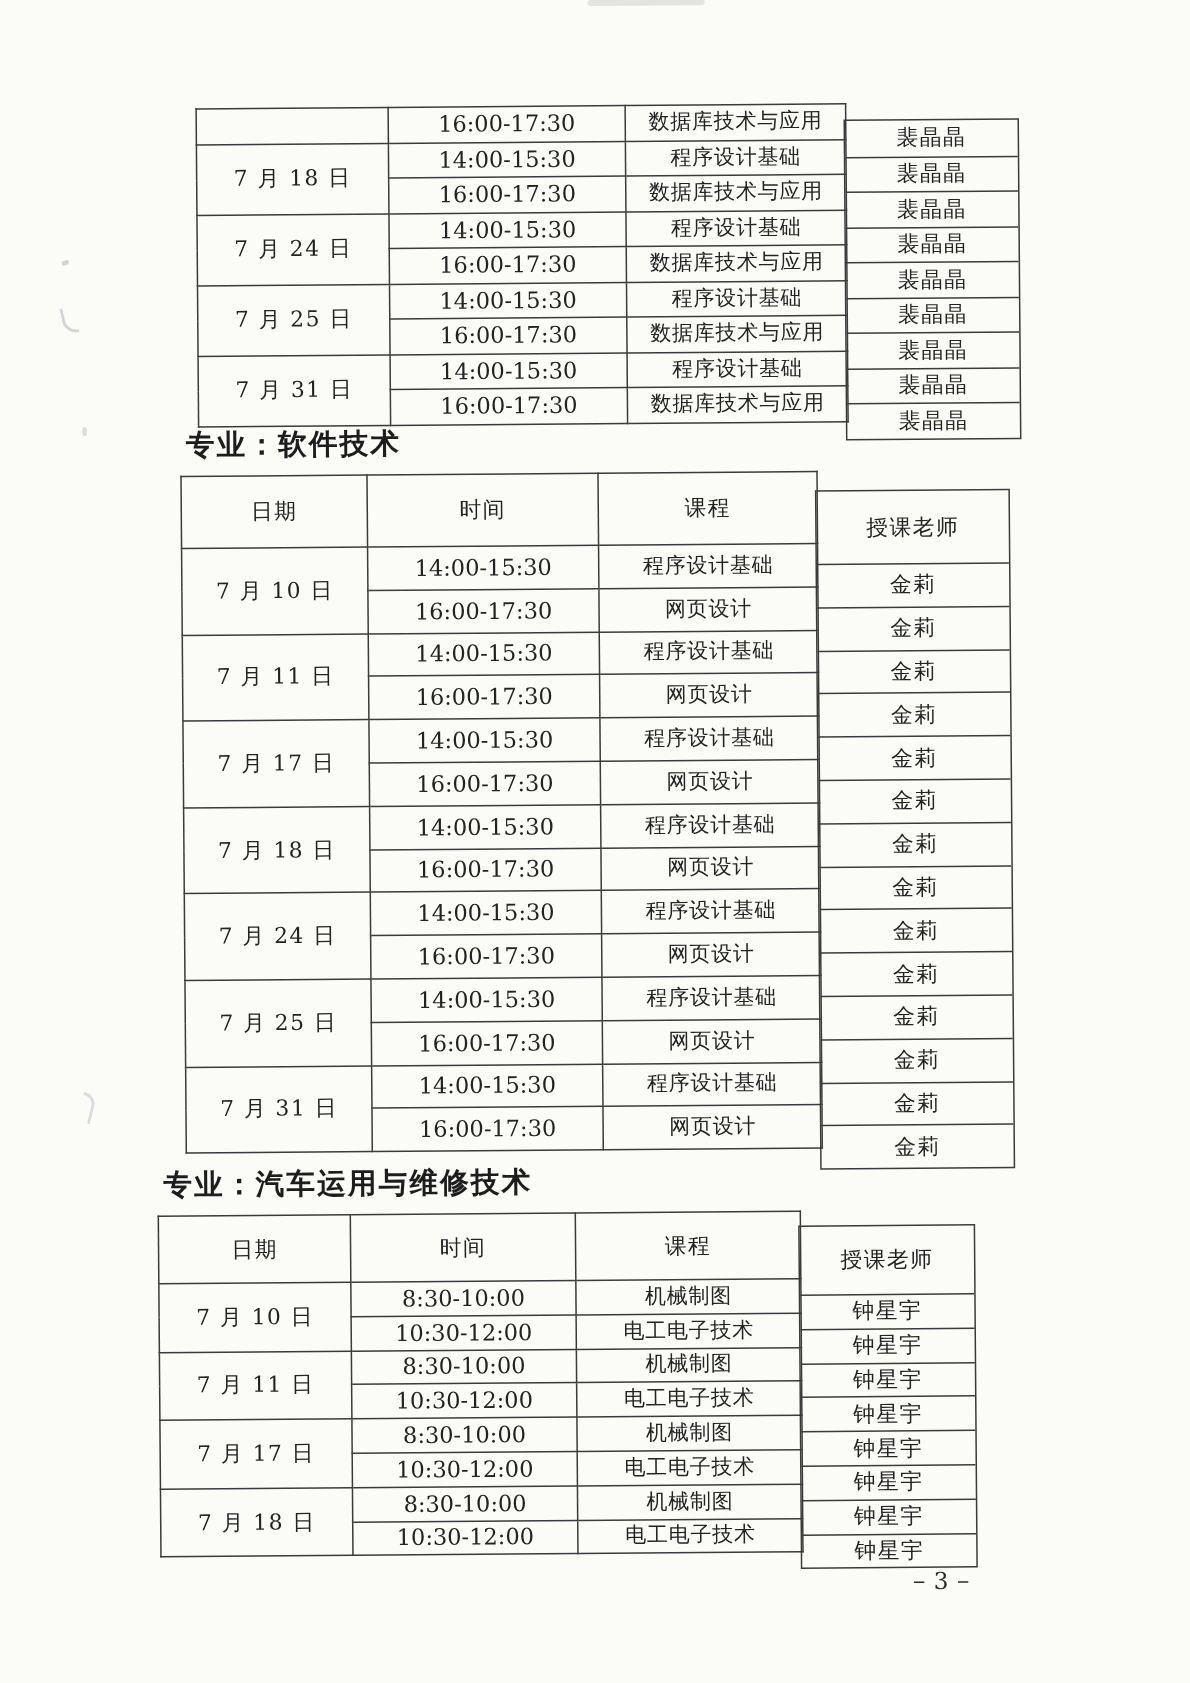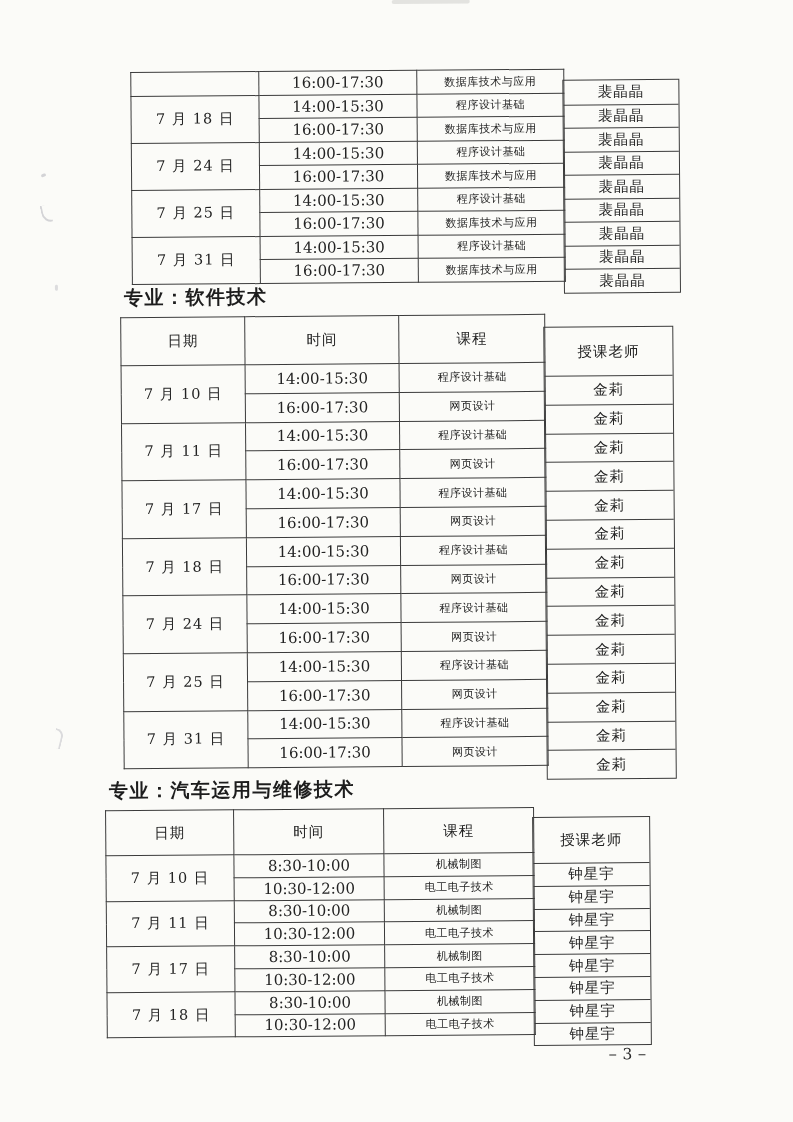--- a/index.html
+++ b/index.html
@@ -38,21 +38,21 @@
     text-align: center;
     vertical-align: middle;
     padding: 0;
     font-weight: normal;
     white-space: nowrap;
     overflow: hidden;
   }
   th.hcell { font-size: 14.5px; letter-spacing: 1px; }
   td.date   { font-size: 14.5px; letter-spacing: 1px; }
   td.time   { font-size: 15px; }
-  td.course { font-size: 11px; letter-spacing: 0.5px; }
+  td.course { font-size: 14px; letter-spacing: 0.5px; }
   
   .tcol {
     position: absolute;
     border: 1px solid #3b3b3b;
     background: transparent;
     box-sizing: border-box;
   }
   .tcell {
     box-sizing: border-box;
     display: flex;

